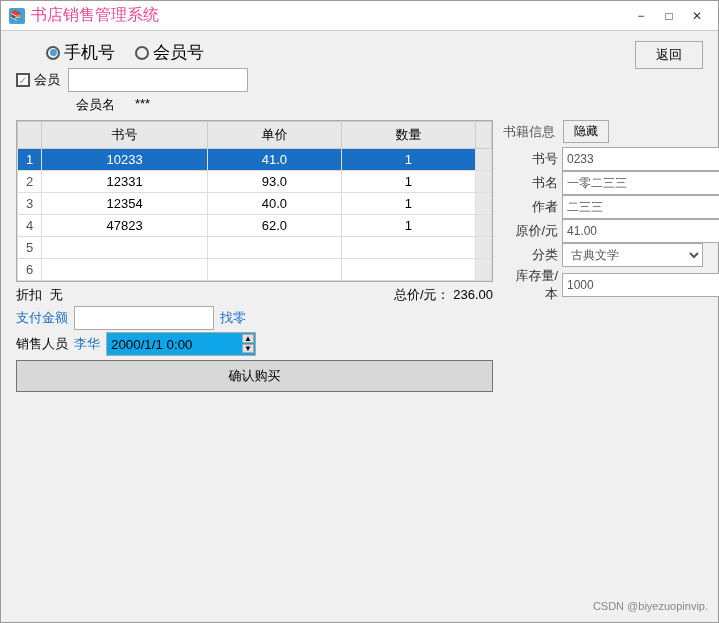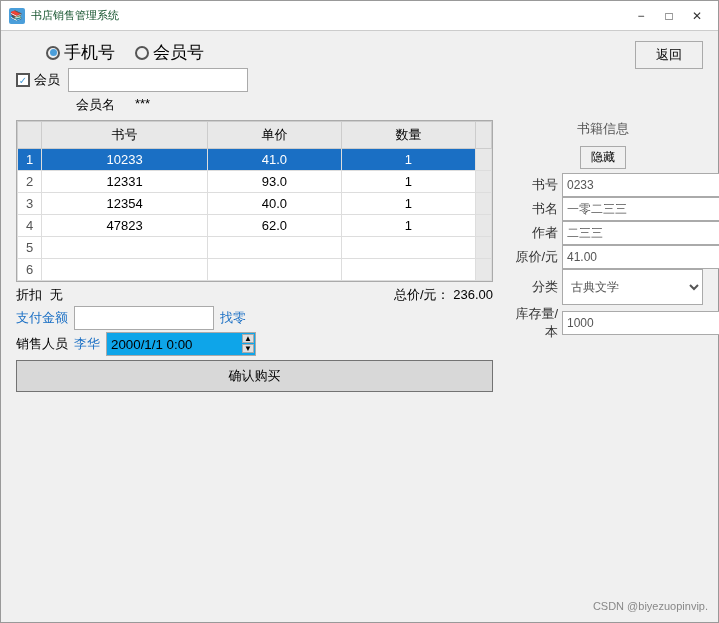--- a/index.html
+++ b/index.html
@@ -35,22 +35,22 @@
       background: #4a9eda;
       border-radius: 2px;
       display: inline-block;
       font-size: 10px;
       color: white;
       text-align: center;
       line-height: 16px;
     }
     .title-bar-text {
       flex: 1;
-      font-size: 11px;
-      color: #14532d;
+      font-size: 16px;
+      color: #ec4899;
     }
     .title-bar-controls {
       display: flex;
       gap: 2px;
     }
     .title-bar-btn {
       width: 26px;
       height: 22px;
       background: transparent;
       border: none;
@@ -253,21 +253,20 @@
       width: 200px;
       display: flex;
       flex-direction: column;
       gap: 4px;
       font-size: 13px;
     }
     .book-info-header {
       display: flex;
       align-items: center;
       gap: 8px;
-      flex-direction: column;
     }
     .book-info-title {
       color: #555;
       font-size: 13px;
     }
     .hide-btn {
       background: #f0f0f0;
       border: 1px solid #aaa;
       padding: 2px 10px;
       cursor: pointer;
@@ -288,21 +287,21 @@
       flex: 1;
       height: 24px;
       border: 1px solid #aaa;
       padding: 2px 4px;
       background: white;
       font-size: 12px;
       color: #555;
     }
     .book-info-select {
       flex: 1;
-      height: 36px;
+      height: 24px;
       border: 1px solid #aaa;
       padding: 2px 4px;
       background: white;
       font-size: 12px;
       color: #555;
     }
     .csdn-watermark {
       position: absolute;
       bottom: 10px;
       right: 10px;

